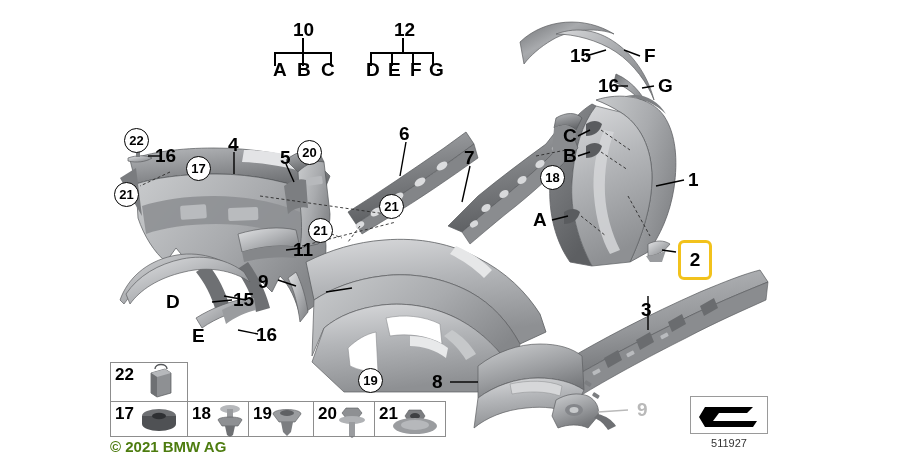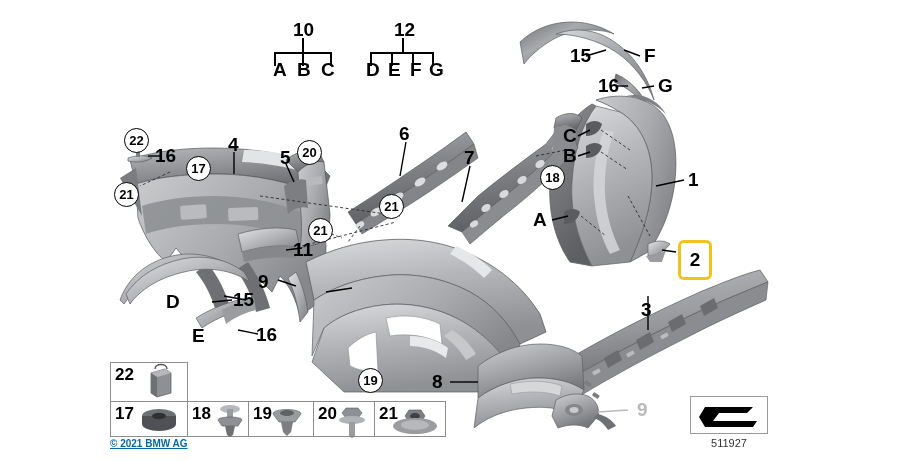--- a/index.html
+++ b/index.html
@@ -34,22 +34,22 @@
   .bracket .bar{position:absolute;background:#000;}
   .legend{
     position:absolute;border:1.3px solid #8d8d8d;box-sizing:border-box;
     background:#fff;
   }
   .legend .cellnum{
     position:absolute;left:4px;top:2px;font-weight:bold;font-size:17px;color:#000;
     font-family:"Liberation Sans",sans-serif;
   }
   .copy{
-    position:absolute;font-size:10px;font-weight:bold;color:#0369a1;
-    font-family:"Liberation Sans",sans-serif;white-space:nowrap;text-decoration:underline;
+    position:absolute;font-size:15px;font-weight:bold;color:#4d7c0f;
+    font-family:"Liberation Sans",sans-serif;white-space:nowrap;
   }
   .refbox{
     position:absolute;border:1.2px solid #9a9a9a;box-sizing:border-box;background:#fff;
   }
   .refnum{
     position:absolute;font-size:11px;color:#333;text-align:center;
     font-family:"Liberation Sans",sans-serif;
   }
   svg{position:absolute;left:0;top:0;overflow:visible;}
 </style>

